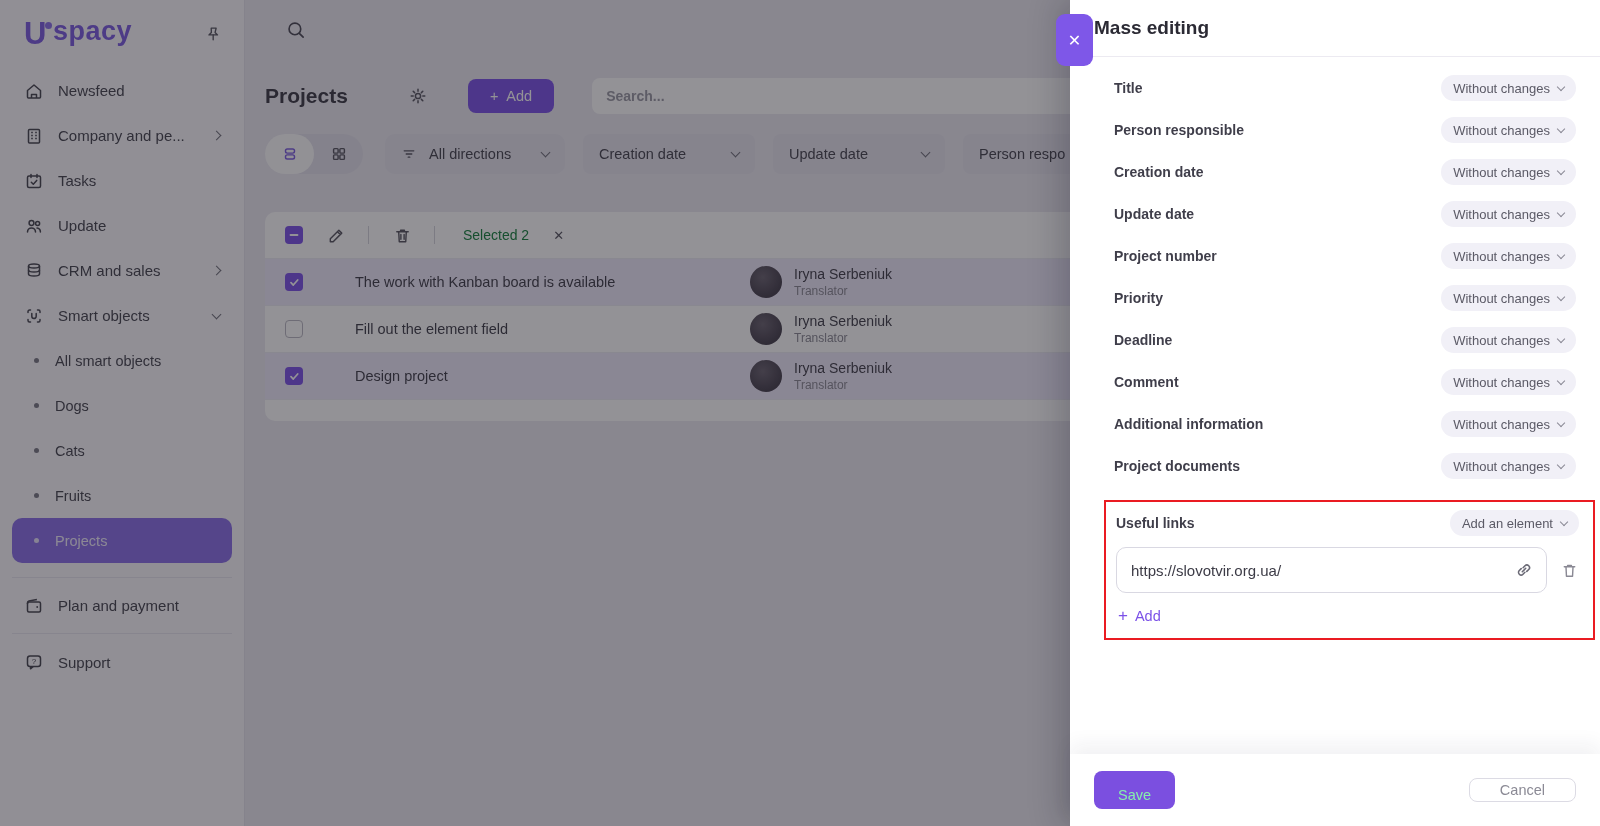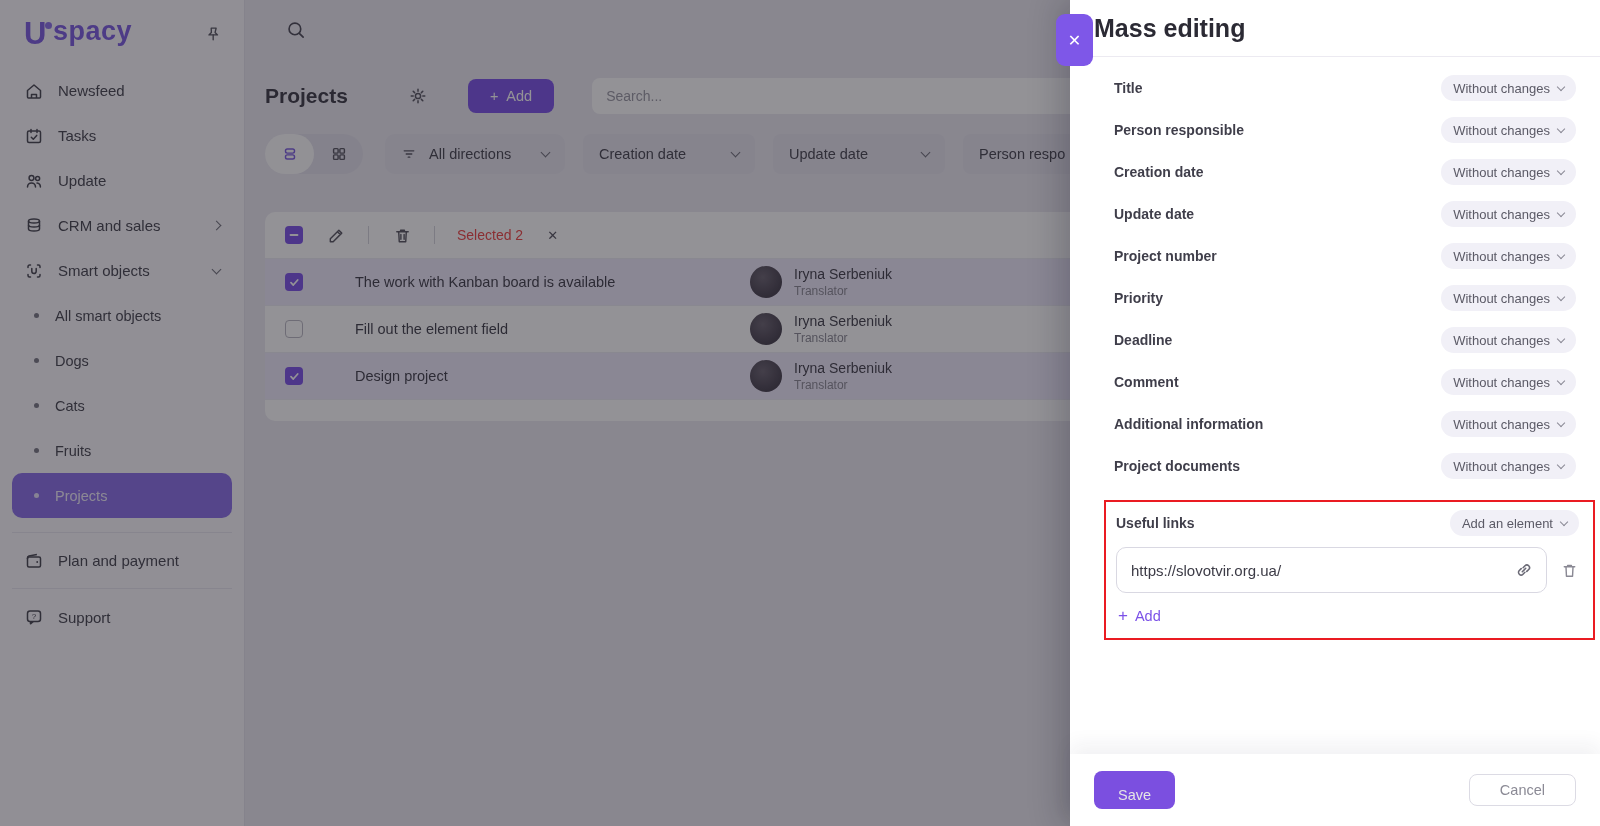--- a/index.html
+++ b/index.html
@@ -30,71 +30,71 @@
   .side-foot .nav-item { height:56px; border-radius:0; }
   
   .main { position:absolute; left:245px; top:0; right:0; bottom:0; overflow:hidden; }
   .topbar { height:60px; display:flex; align-items:center; padding-left:40px; }
   .icon-btn { background:none; border:none; cursor:pointer; color:#4a4955; display:inline-flex; align-items:center; }
   .header-row { display:flex; align-items:center; padding-left:20px; margin-top:18px; }
   .page-title { font-size:21px; font-weight:700; color:#3b3a45; }
   .gear-btn { margin-left:60px; color:#55545f; }
   .add-btn { margin-left:40px; background:#7b51e8; color:#fff; border:none; border-radius:8px; height:34px; padding:0 22px; font-size:14.5px; cursor:pointer; display:inline-flex; align-items:center; gap:8px; }
   .search-wrap { margin-left:38px; position:relative; width:660px; }
-  .search-input { width:100%; height:36px; border:none; border-radius:8px; background:#fff; padding:0 14px; font-size:14px; color:#45444f; font-family:"Liberation Sans",sans-serif; }
+  .search-input { width:100%; height:36px; border:none; border-radius:8px; background:#fff; padding:0 14px; font-size:14px; color:#45444f; font-family:"Liberation Sans",sans-serif;font-weight:bold; }
   .search-input::placeholder { color:#9a99a4; }
   .filter-row { display:flex; align-items:center; padding-left:20px; margin-top:20px; }
   .view-toggle { display:flex; background:#e3e1ec; border-radius:20px; height:40px; }
   .view-seg { width:49px; height:40px; display:flex; align-items:center; justify-content:center; border:none; background:none; border-radius:20px; cursor:pointer; color:#55545f; }
   .view-seg.active { background:#fdfdfe; color:#7b5ce0; }
   .directions-select { margin-left:22px; height:40px; background:#e6e4ee; border:none; border-radius:10px; display:inline-flex; align-items:center; gap:12px; padding:0 16px; font-size:14.5px; color:#45444f; cursor:pointer; width:180px; justify-content:space-between; }
   .chip { margin-left:18px; height:40px; background:#e6e4ee; border:none; border-radius:8px; display:inline-flex; align-items:center; gap:14px; padding:0 16px; font-size:14.5px; color:#45444f; cursor:pointer; width:172px; justify-content:space-between; white-space:nowrap; overflow:hidden; }
   .chip:first-of-type { margin-left:38px; }
   
   .card { margin:38px 0 0 20px; width:832px; background:#fff; border-radius:10px; overflow:hidden; }
   .card-toolbar { display:flex; align-items:center; height:47px; padding-left:20px; border-bottom:1px solid #ededf3; }
   .cb { width:18px; height:18px; border-radius:4px; display:inline-flex; align-items:center; justify-content:center; flex:0 0 auto; cursor:pointer; }
   .cb.on { background:#7b51e8; color:#fff; font-size:12px; }
   .cb.off { background:#fff; border:1.6px solid #b9b8c2; }
   .tool-sep { width:1px; height:18px; background:#d4d3dc; margin-left:22px; }
   .card-toolbar .icon-btn { margin-left:24px; color:#55545f; }
-  .selected-label { margin-left:22px; font-size:14px; color:#ef4444;text-align:right; }
+  .selected-label { margin-left:28px; font-size:14px; color:#15803d;text-align:right; }
   .x-small { margin-left:12px; font-size:13px; color:#6f6e7a; }
   .trow { display:flex; align-items:center; height:47px; padding-left:20px; border-bottom:1px solid #ededf3; cursor:pointer; }
   .trow.selected { background:#efeafc; }
   .trow-title { flex:0 0 395px; margin-left:52px; font-size:14.5px; color:#3e3d48; white-space:nowrap; overflow:hidden; }
   .person { display:flex; align-items:center; gap:12px; }
   .avatar { width:32px; height:32px; border-radius:50%; background:radial-gradient(circle at 40% 35%, #6a6370, #453f4c 70%); flex:0 0 auto; }
   .p-name { font-size:14px; color:#3f3e49; line-height:1.25; }
   .p-role { font-size:12px; color:#8a8994; }
   .card-pad { height:21px; }
   
   .dim { position:absolute; left:0; top:0; width:1070px; height:826px; background:rgba(25,23,32,0.47); z-index:10; }
   
   .panel { position:absolute; top:0; right:0; width:530px; height:826px; background:#fff; z-index:20; box-shadow:-10px 0 30px rgba(20,20,35,.22); }
   .panel-close { position:absolute; left:-14px; top:14px; width:37px; height:52px; background:#7e57e8; border:none; border-radius:9px; color:#fff; font-size:16px; cursor:pointer; z-index:25; }
   .panel-header { height:57px; display:flex; align-items:center; padding-left:24px; border-bottom:1px solid #eceaf1; }
-  .panel-title { font-size:25px; font-weight:700; color:#2b2a34; }
+  .panel-title { font-size:19px; font-weight:700; color:#2b2a34; }
   .panel-body { padding:10px 24px 0 44px; }
   .field-row { display:flex; align-items:center; justify-content:space-between; height:42px; }
   .field-label { font-size:14px; font-weight:700; color:#3f3e4a; }
   .pill { display:inline-flex; align-items:center; gap:8px; background:#f1f0f7; border:none; border-radius:14px; height:26px; padding:0 12px; font-size:13px; color:#5b5a66; cursor:pointer; }
   .pill .chev { width:6px; height:6px; border-color:#8a8994; }
   .useful-box { border:2px solid #ea1b22; margin:13px -19px 0 -10px; padding:6px 14px 12px 10px; }
   .useful-box .field-row { height:30px; }
   .url-row { display:flex; align-items:center; margin-top:9px; }
   .url-wrap { position:relative; flex:1 1 auto; }
   .url-input { width:100%; height:46px; border:1px solid #d9d8e2; border-radius:10px; padding:0 24px 0 14px; font-size:15px; color:#3c3b46; font-family:"Liberation Sans",sans-serif; background:#fff; }
   .link-icon { position:absolute; right:13px; top:13px; color:#6b6a76; }
   .trash-outside { margin-left:13px; color:#8a8994; }
   .add-link { margin-top:12px; background:none; border:none; color:#7b51e8; font-size:14.5px; cursor:pointer; display:inline-flex; align-items:center; gap:7px; padding:2px; }
   .add-plus { font-size:17px; line-height:1; }
   .panel-footer { position:absolute; bottom:0; left:0; right:0; height:72px; background:#fff; display:flex; align-items:center; justify-content:space-between; padding:0 24px; box-shadow:0 -10px 18px rgba(40,40,60,.06); }
-  .save-btn { background:#7b4fe0; color:#e5e5e5; border:none; border-radius:8px; height:38px; padding:16px 24px; font-size:14.5px; cursor:pointer; }
-  .cancel-btn { background:#fff; color:#8b8a95; border:1px solid #dcdbe4; border-radius:8px; height:32px; padding:0 30px; font-size:14.5px; cursor:pointer; }
+  .save-btn { background:#7b4fe0; color:#86efac; border:none; border-radius:8px; height:38px; padding:16px 24px; font-size:14.5px; cursor:pointer; }
+  .cancel-btn { background:#fff; color:#8b8a95; border:1px solid #dcdbe4; border-radius:8px; height:24px; padding:0 30px; font-size:14.5px; cursor:pointer; }
   svg { display:block; }
 </style>
 </head>
 <body>
 
 <div class="app">
 
   <nav class="sidebar">
     <div class="logo-row">
       <div class="logo">
@@ -114,20 +114,30 @@
 
     <div class="nav">
       <div class="nav-item">
         <span>
             <svg width="20" height="20" viewBox="0 0 20 20" fill="none" stroke="#45444f" stroke-width="1.5" stroke-linejoin="round">
               <path d="M3.5 9.5 10 4l6.5 5.5V16a1 1 0 0 1-1 1h-11a1 1 0 0 1-1-1z"></path>
               <path d="M7.5 17v-3.6h5V17"></path>
             </svg>
           </span>
         <span class="nav-label">Newsfeed</span>
+      </div>
+      <div class="nav-item">
+        <span>
+            <svg width="20" height="20" viewBox="0 0 20 20" fill="none" stroke="#45444f" stroke-width="1.5" stroke-linejoin="round">
+              <rect x="4.5" y="3.5" width="11" height="13.5" rx="1"></rect>
+              <path d="M7.2 6.5h1.6M11.2 6.5h1.6M7.2 9.5h1.6M11.2 9.5h1.6M7.2 12.5h1.6M11.2 12.5h1.6"></path>
+            </svg>
+          </span>
+        <span class="nav-label">Company and pe...</span>
+        <i class="chev right"></i>
       </div>
       <div class="nav-item">
         <span>
             <svg width="20" height="20" viewBox="0 0 20 20" fill="none" stroke="#45444f" stroke-width="1.5" stroke-linecap="round" stroke-linejoin="round">
               <rect x="3.5" y="5" width="13" height="11.5" rx="1.5"></rect>
               <path d="M7 3.5v3M13 3.5v3M7.3 11.2l2 2 3.4-3.8"></path>
             </svg>
           </span>
         <span class="nav-label">Tasks</span>
       </div>

